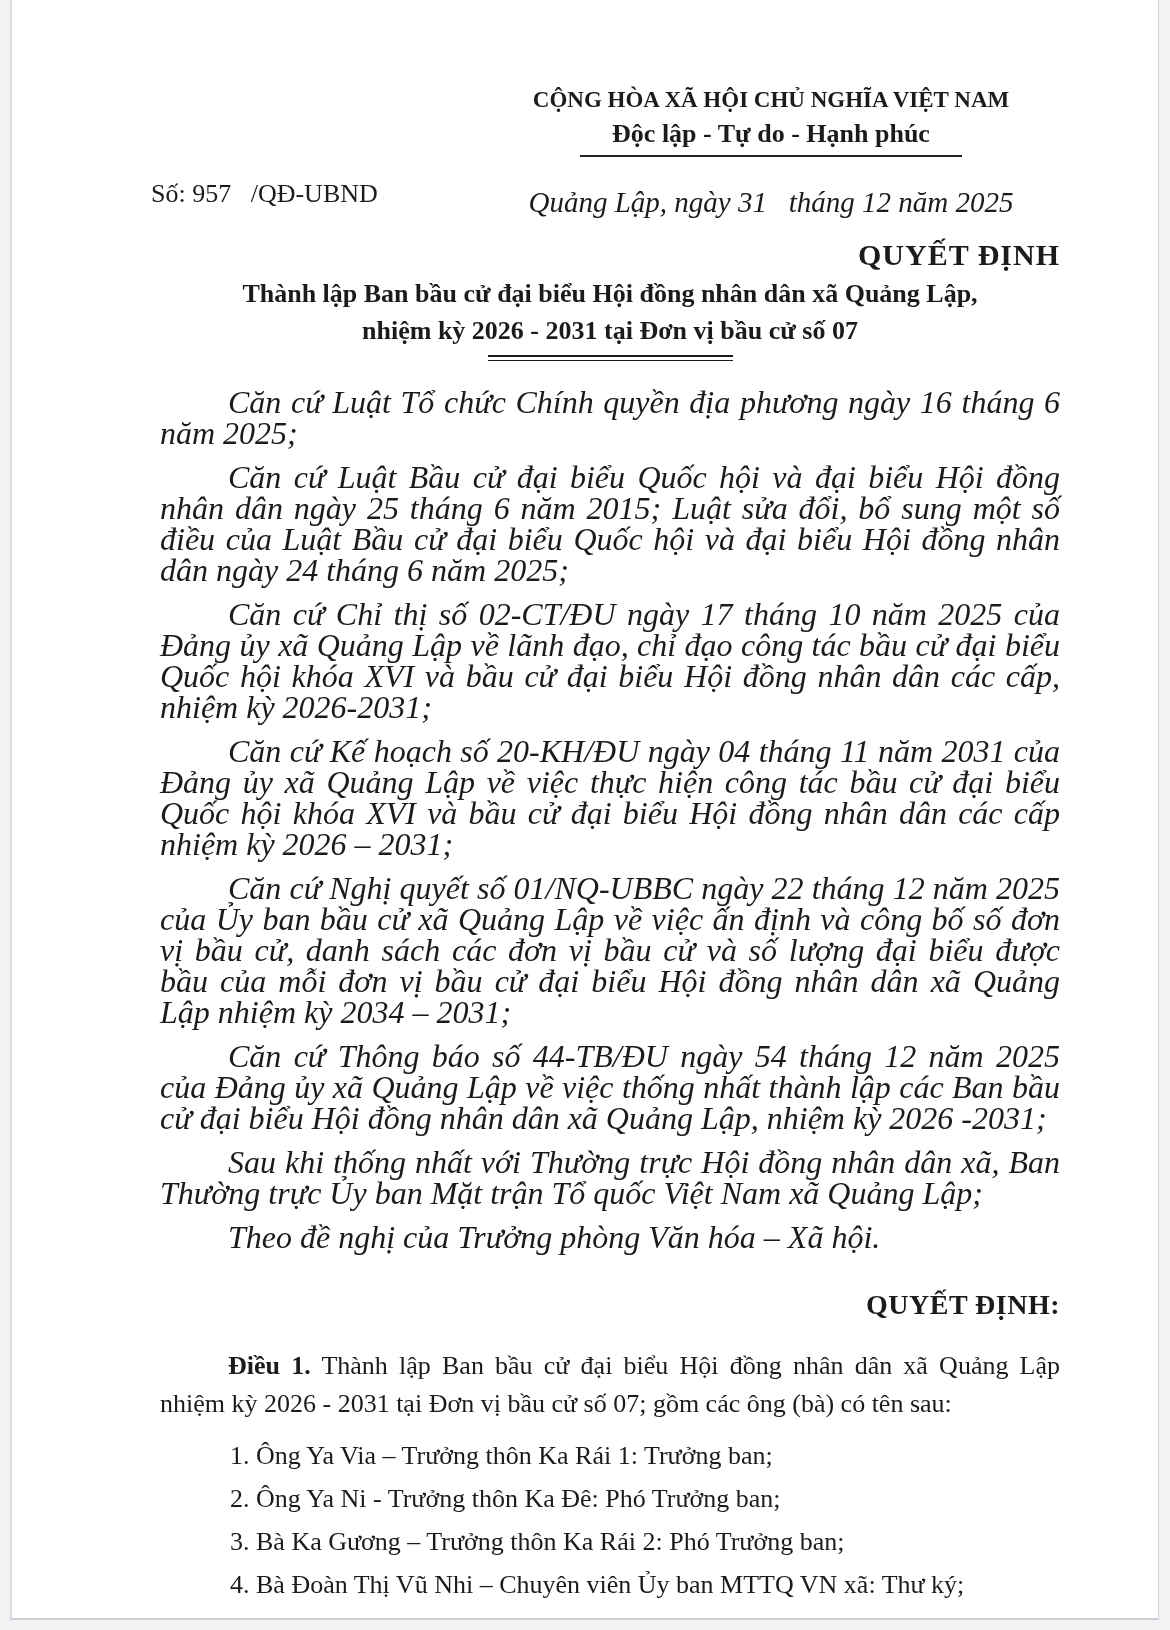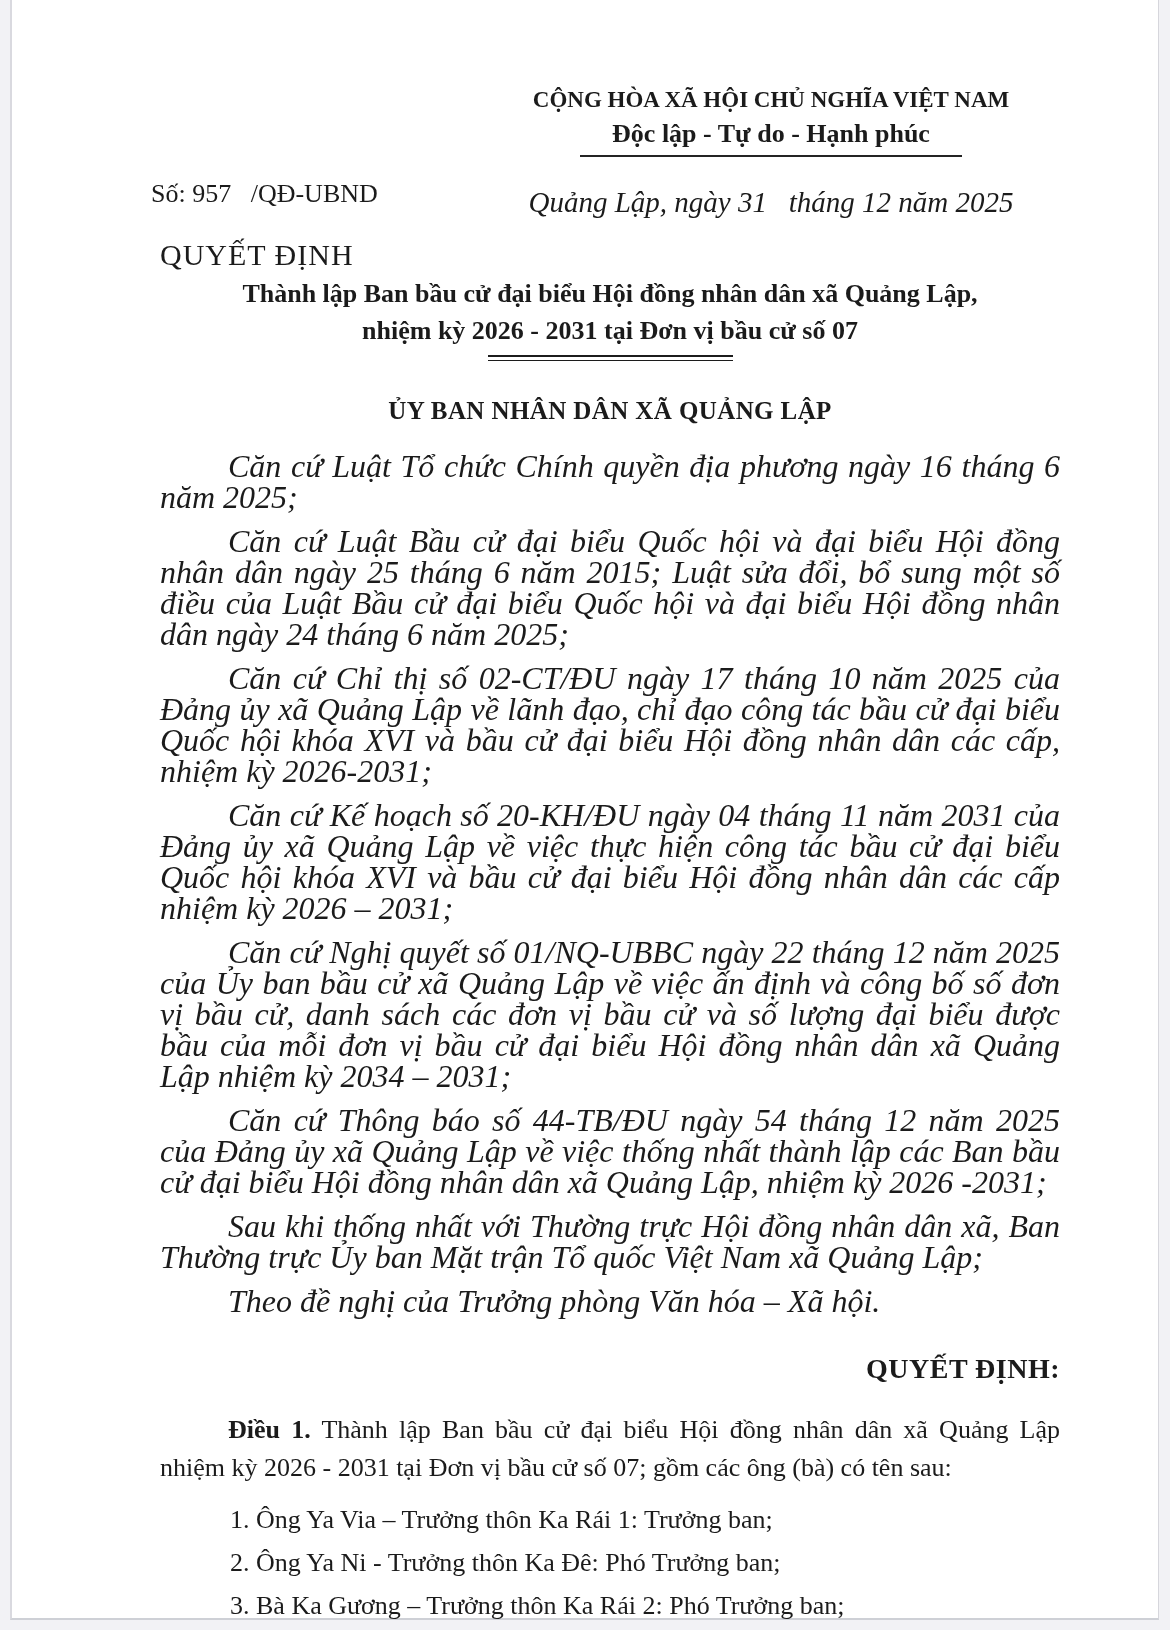--- a/index.html
+++ b/index.html
@@ -24,21 +24,21 @@
   .h-left .rule{width:108px;border-bottom:2px solid #242424;margin:6px auto 0;}
   .h-right{position:absolute;left:468px;top:84px;width:582px;text-align:center;}
   .h-right .l1{font-weight:bold;font-size:23px;line-height:31px;}
   .h-right .l2{font-weight:bold;font-size:26px;line-height:33px;margin-top:2px;}
   .h-right .rule{width:382px;border-bottom:2px solid #242424;margin:5px auto 0;}
   .doc-number{position:absolute;left:139px;top:179px;font-size:26px;}
   .place-date{position:absolute;left:468px;top:186px;width:582px;text-align:center;
     font-style:italic;font-size:29px;}
   
   .main{position:absolute;left:148px;top:238px;width:900px;}
-  .doc-kind{font-weight:normal;font-size:30px;text-align:left;letter-spacing:1px;}
+  .doc-kind{font-weight:bold;font-size:30px;text-align:right;letter-spacing:1px;}
   .doc-title{font-weight:bold;font-size:26px;line-height:37px;text-align:center;margin-top:3px;}
   .title-rule{width:245px;height:3px;margin:6px auto 0;
     border-top:2px solid #1c1c1c;border-bottom:1px solid #1c1c1c;}
   .issuer{font-weight:bold;font-size:25px;text-align:center;margin-top:36px;letter-spacing:.4px;}
   p.preamble{font-style:italic;font-size:32px;line-height:31px;text-align:justify;
     text-indent:68px;margin:13px 0 0 0;}
   p.preamble.first{margin-top:26px;}
   .decision-heading{font-weight:bold;font-size:28px;text-align:right;margin-top:36px;letter-spacing:.5px;}
   p.article{font-size:26px;line-height:38px;text-align:justify;text-indent:68px;margin:26px 0 0 0;}
   p.article b{font-weight:bold;}
@@ -62,21 +62,20 @@
 
   <div class="main">
 
     <div class="doc-kind">QUYẾT ĐỊNH</div>
     <div class="doc-title">
       <div>Thành lập Ban bầu cử đại biểu Hội đồng nhân dân xã Quảng Lập,</div>
       <div>nhiệm kỳ 2026 - 2031 tại Đơn vị bầu cử số 07</div>
     </div>
     <div class="title-rule"></div>
 
-    <div class="issuer">ỦY BAN NHÂN DÂN XÃ QUẢNG LẬP</div>
 
     <p class="preamble first">Căn cứ Luật Tổ chức Chính quyền địa phương ngày 16 tháng 6 năm 2025;</p>
     <p class="preamble">Căn cứ Luật Bầu cử đại biểu Quốc hội và đại biểu Hội đồng nhân dân ngày 25 tháng 6 năm 2015; Luật sửa đổi, bổ sung một số điều của Luật Bầu cử đại biểu Quốc hội và đại biểu Hội đồng nhân dân ngày 24 tháng 6 năm 2025;</p>
     <p class="preamble">Căn cứ Chỉ thị số 02-CT/ĐU ngày 17 tháng 10 năm 2025 của Đảng ủy xã Quảng Lập về lãnh đạo, chỉ đạo công tác bầu cử đại biểu Quốc hội khóa XVI và bầu cử đại biểu Hội đồng nhân dân các cấp, nhiệm kỳ 2026-2031;</p>
     <p class="preamble">Căn cứ Kế hoạch số 20-KH/ĐU ngày 04 tháng 11 năm 2031 của Đảng ủy xã Quảng Lập về việc thực hiện công tác bầu cử đại biểu Quốc hội khóa XVI và bầu cử đại biểu Hội đồng nhân dân các cấp nhiệm kỳ 2026 – 2031;</p>
     <p class="preamble">Căn cứ Nghị quyết số 01/NQ-UBBC ngày 22 tháng 12 năm 2025 của Ủy ban bầu cử xã Quảng Lập về việc ấn định và công bố số đơn vị bầu cử, danh sách các đơn vị bầu cử và số lượng đại biểu được bầu của mỗi đơn vị bầu cử đại biểu Hội đồng nhân dân xã Quảng Lập nhiệm kỳ 2034 – 2031;</p>
     <p class="preamble">Căn cứ Thông báo số 44-TB/ĐU ngày 54 tháng 12 năm 2025 của Đảng ủy xã Quảng Lập về việc thống nhất thành lập các Ban bầu cử đại biểu Hội đồng nhân dân xã Quảng Lập, nhiệm kỳ 2026 -2031;</p>
     <p class="preamble">Sau khi thống nhất với Thường trực Hội đồng nhân dân xã, Ban Thường trực Ủy ban Mặt trận Tổ quốc Việt Nam xã Quảng Lập;</p>
     <p class="preamble">Theo đề nghị của Trưởng phòng Văn hóa – Xã hội.</p>
 

